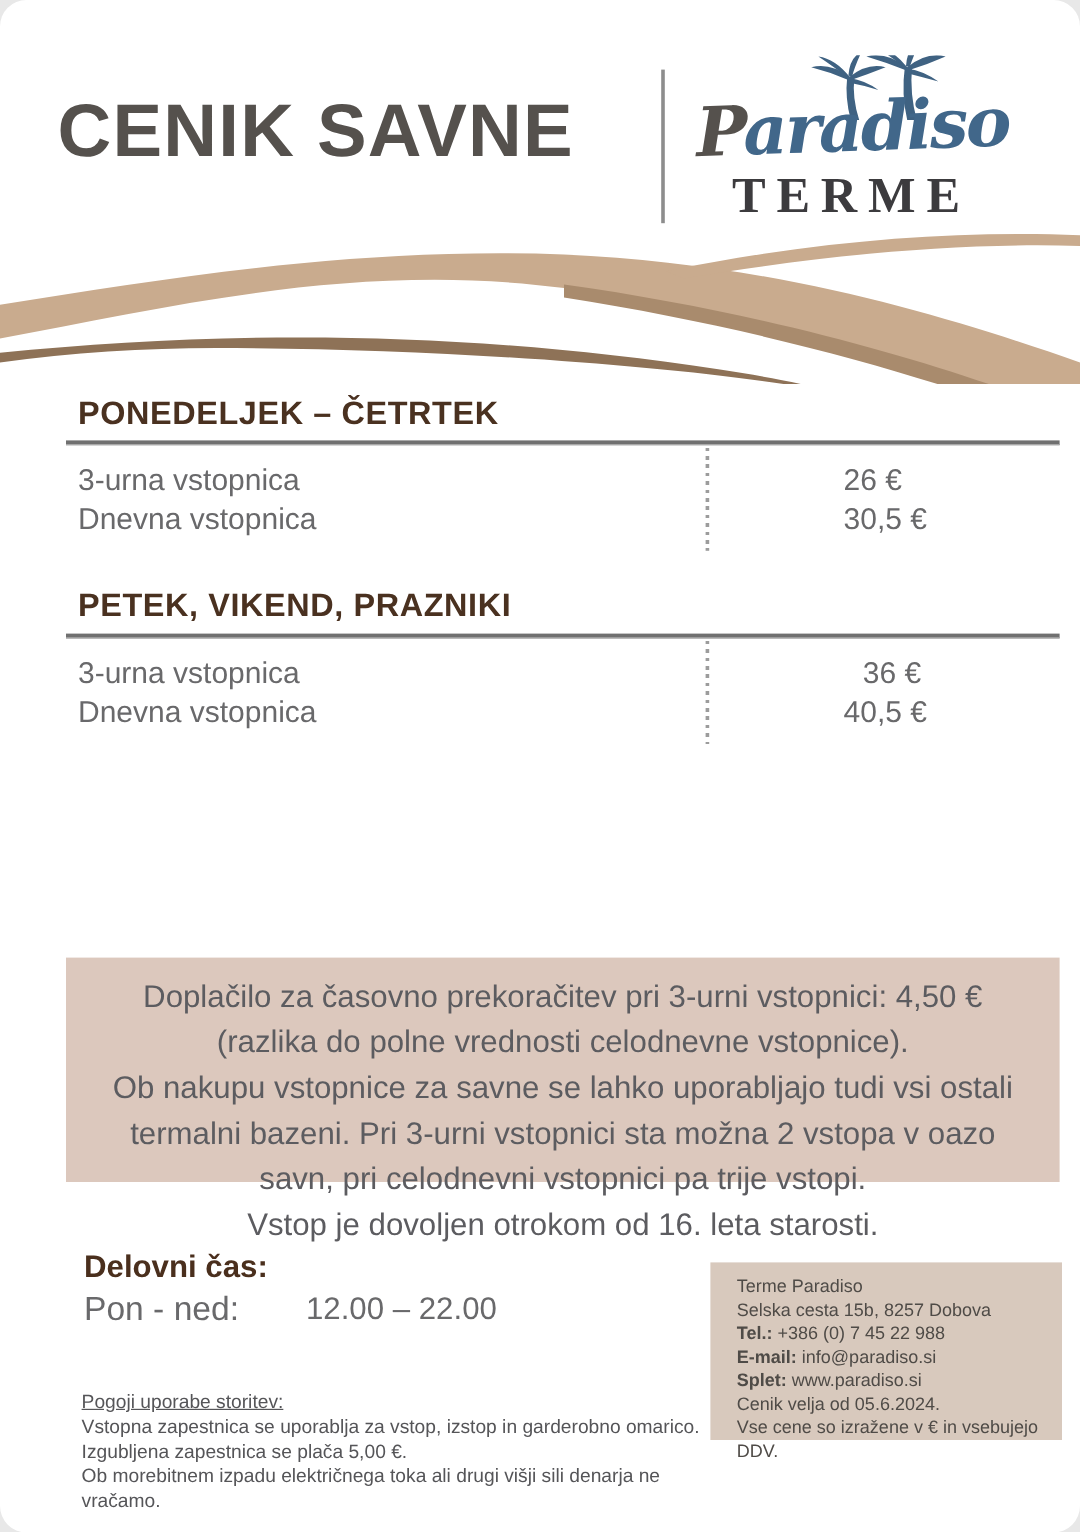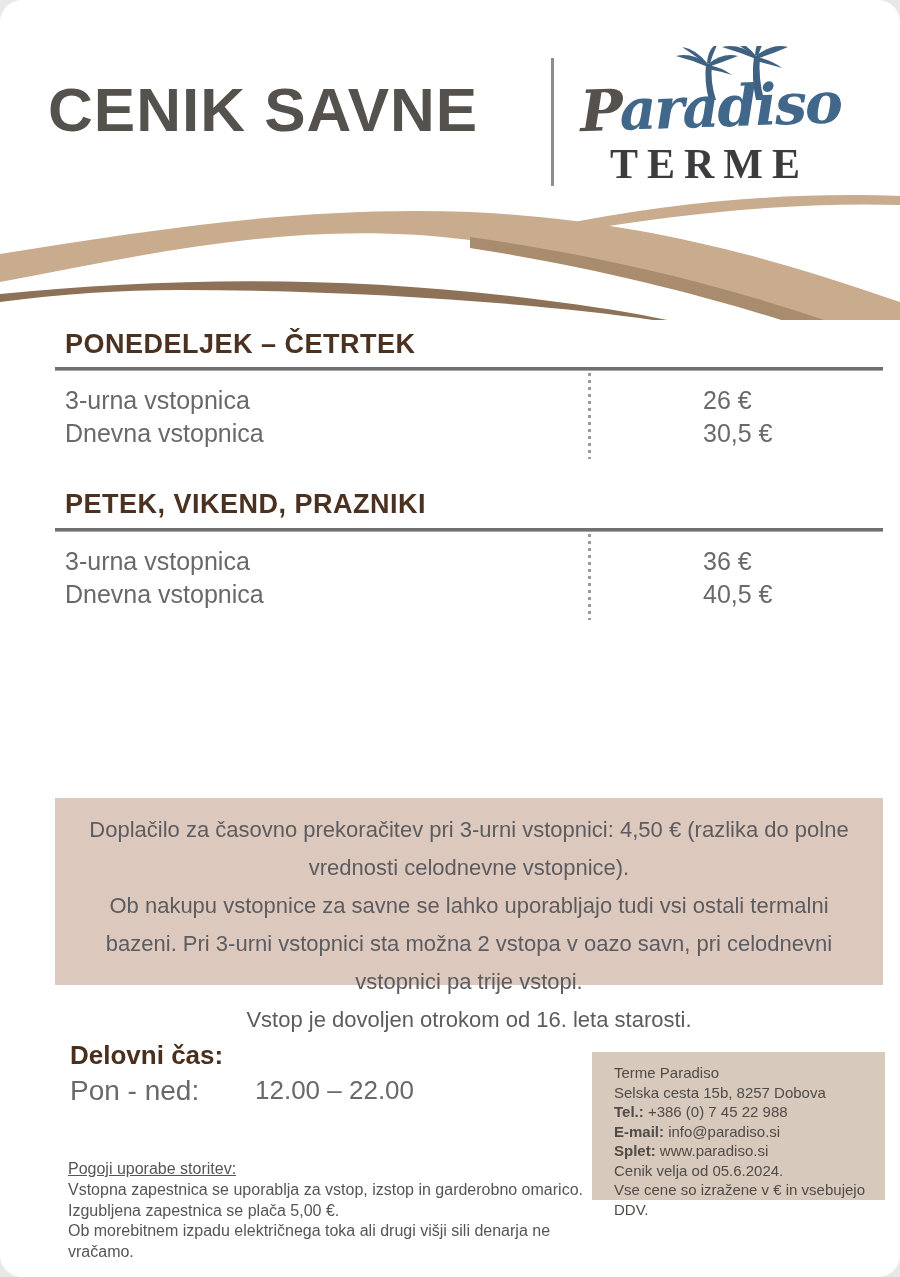--- a/index.html
+++ b/index.html
@@ -59,21 +59,21 @@
   }
   .row-price {
     position:absolute; left:703px; font-size:25px; color:#69696b; white-space:nowrap;
   }
   .note-lines { position:absolute; left:65px; font-size:24px; color:#69696b; line-height:34px; }
 
   
   .notice-box {
     position:absolute; left:55px; top:798px; width:828px; height:187px;
     background:#dcc8bd; color:#5c5c60;
-    font-size:22px; line-height:38px; text-align:center;
+    font-size:26px; line-height:38px; text-align:center;
     padding:13px 26px 0 26px;
   }
 
   
   .hours-heading {
     position:absolute; left:70px; top:1040px;
     font-size:26px; font-weight:800; color:#4a2f1d;
   }
   .hours-days { position:absolute; left:70px; top:1075px; font-size:28px; color:#69696b; }
   .hours-time { position:absolute; left:255px; top:1075px; font-size:26px; color:#69696b; }
@@ -142,21 +142,21 @@
     <div class="row-price" style="top:57px;">26 €</div>
     <div class="row-label" style="top:90px;">Dnevna vstopnica</div>
     <div class="row-price" style="top:90px;">30,5 €</div>
   </div>
 
   <div class="section" style="top:489px; height:140px;">
     <div class="section-heading">PETEK, VIKEND, PRAZNIKI</div>
     <div class="section-rule" style="top:39px;"></div>
     <div class="dotted-divider" style="top:45px; height:86px;"></div>
     <div class="row-label" style="top:58px;">3-urna vstopnica</div>
-    <div class="row-price" style="top:58px;">36 €</div>
+    <div class="row-price" style="top:58px;margin-left:16px;">36 €</div>
     <div class="row-label" style="top:91px;">Dnevna vstopnica</div>
     <div class="row-price" style="top:91px;">40,5 €</div>
   </div>
 
 
   <div class="notice-box">
     <div>Doplačilo za časovno prekoračitev pri 3-urni vstopnici: 4,50 € (razlika do polne vrednosti celodnevne vstopnice).</div>
     <div>Ob nakupu vstopnice za savne se lahko uporabljajo tudi vsi ostali termalni bazeni. Pri 3-urni vstopnici sta možna 2 vstopa v oazo savn, pri celodnevni vstopnici pa trije vstopi.</div>
     <div>Vstop je dovoljen otrokom od 16. leta starosti.</div>
   </div>

